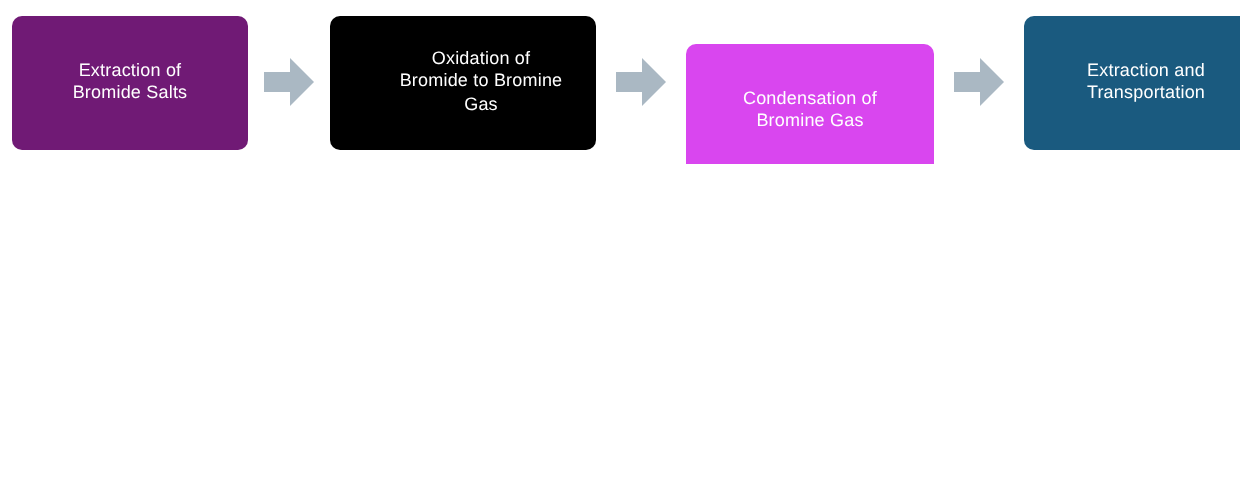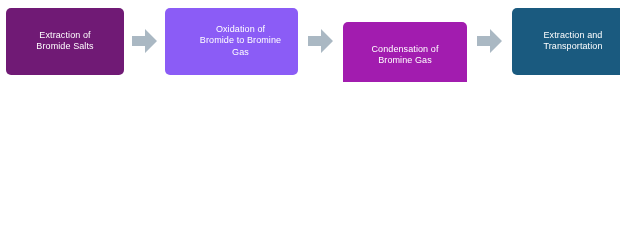--- a/index.html
+++ b/index.html
@@ -73,37 +73,37 @@
   <div class="spacer-1"></div>
 
   <div class="flow-arrow">
     <svg width="25" height="26" viewBox="0 0 25 26" aria-hidden="true">
       <polygon points="0,8 13,8 13,1 25,13 13,25 13,18 0,18" fill="#aab8c3"></polygon>
     </svg>
   </div>
 
   <div class="spacer-1"></div>
 
-  <div class="process-step step-2" style="background:#8b5cf6;padding-left:24px;">
+  <div class="process-step step-2" style="background:#000000;padding-left:24px;">
     <span class="step-label">Oxidation of
 Bromide to Bromine
 Gas</span>
   </div>
 
   <div class="spacer-2"></div>
 
   <div class="flow-arrow">
     <svg width="25" height="26" viewBox="0 0 25 26" aria-hidden="true">
       <polygon points="0,8 13,8 13,1 25,13 13,25 13,18 0,18" fill="#aab8c3"></polygon>
     </svg>
   </div>
 
   <div class="spacer-2"></div>
 
-  <div class="process-step step-3" style="background:#a21caf;margin-top:28px;">
+  <div class="process-step step-3" style="background:#d946ef;margin-top:28px;">
     <span class="step-label">Condensation of
 Bromine Gas</span>
   </div>
 
   <div class="spacer-2"></div>
 
   <div class="flow-arrow">
     <svg width="25" height="26" viewBox="0 0 25 26" aria-hidden="true">
       <polygon points="0,8 13,8 13,1 25,13 13,25 13,18 0,18" fill="#aab8c3"></polygon>
     </svg>

